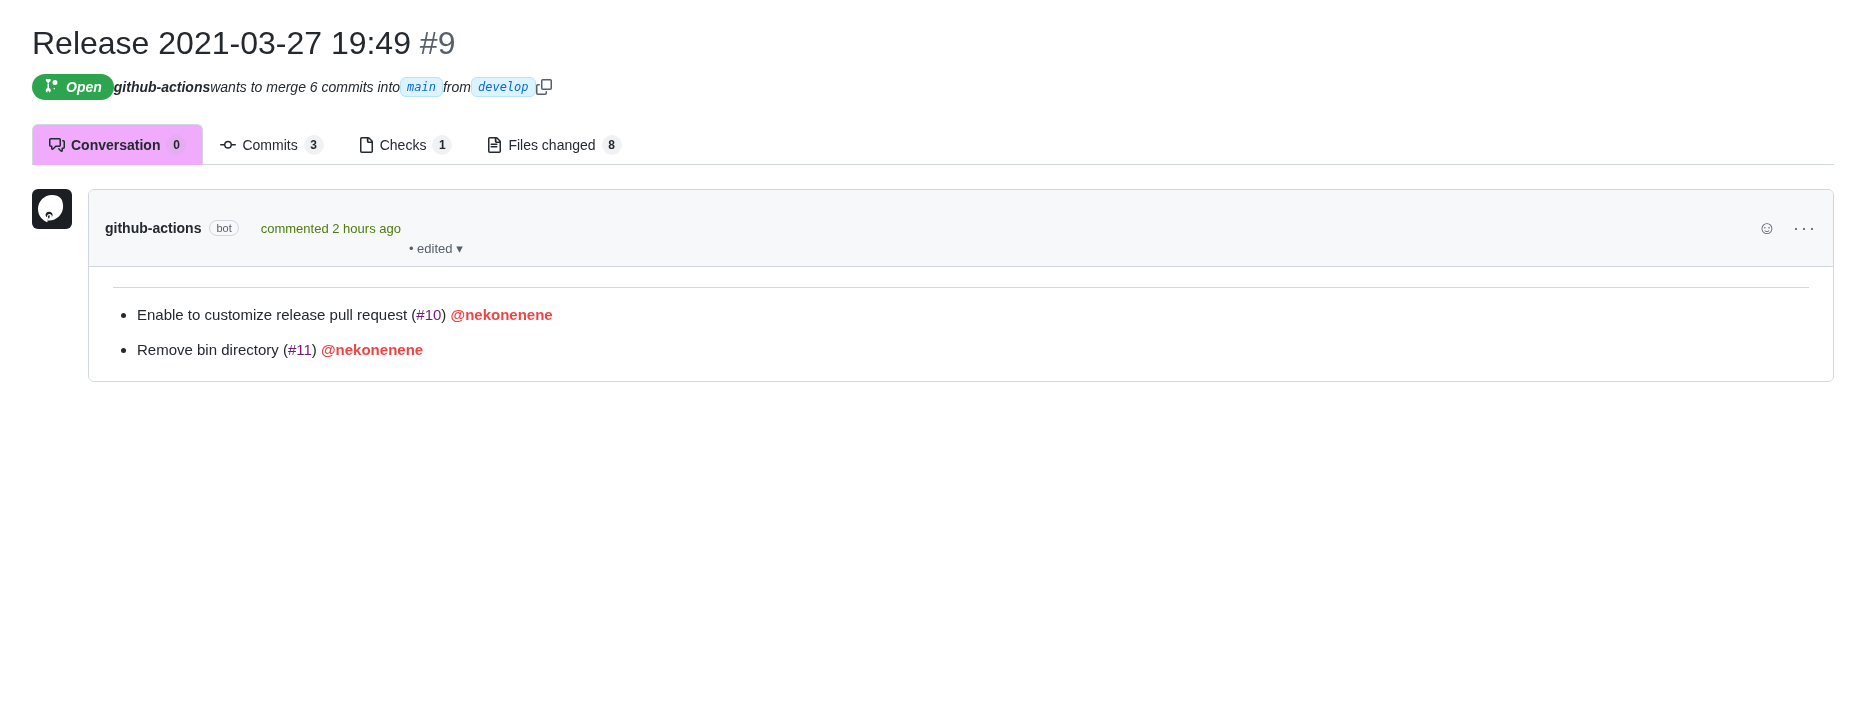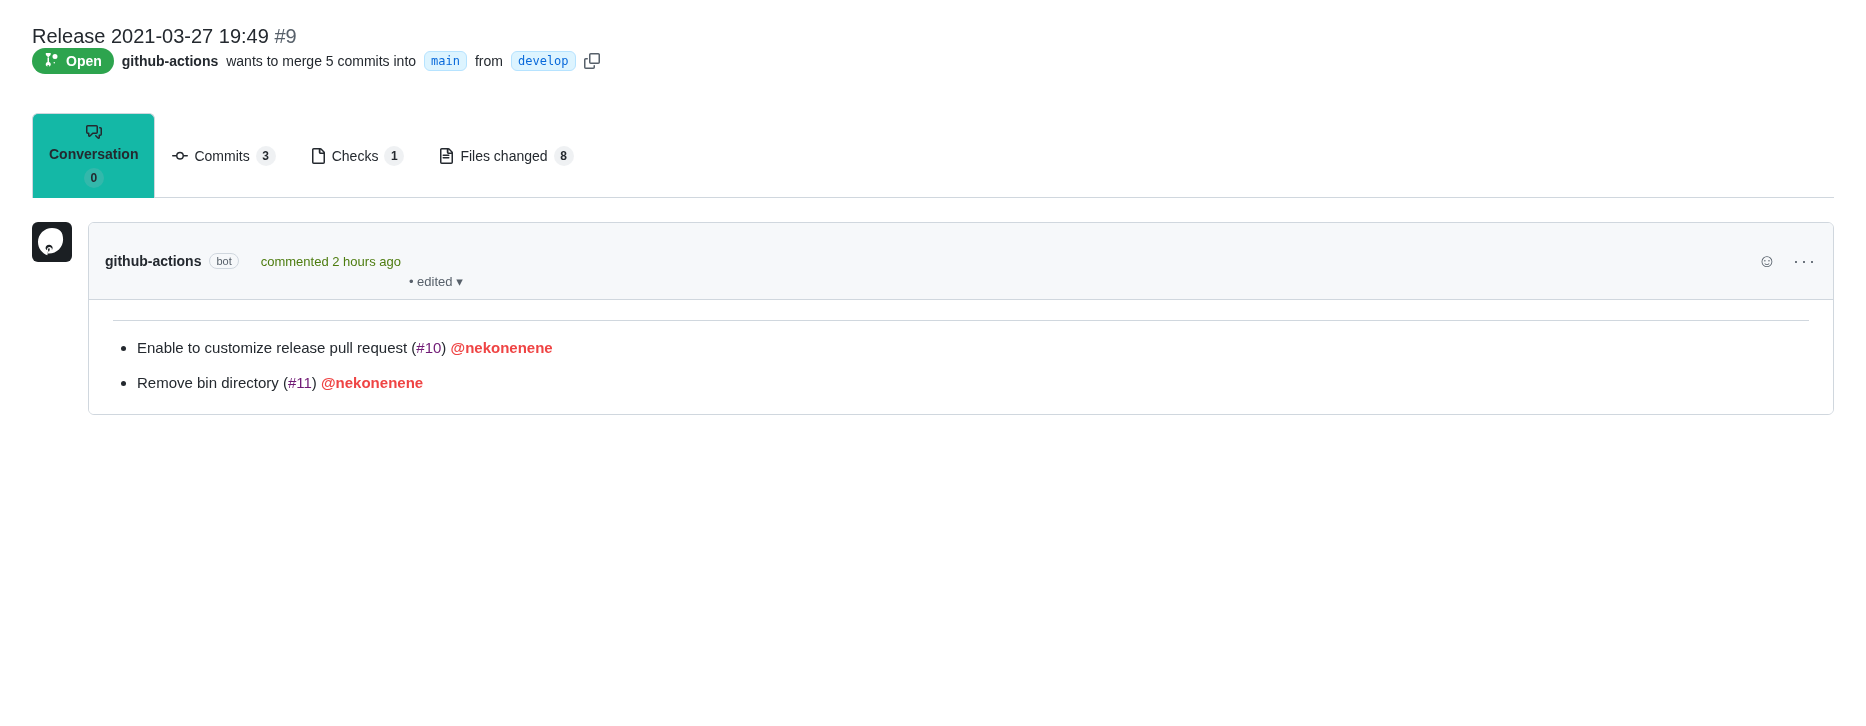--- a/index.html
+++ b/index.html
@@ -4,35 +4,36 @@
   <style>
     * { box-sizing: border-box; margin: 0; padding: 0; }
     body {
       font-family: -apple-system, BlinkMacSystemFont, "Segoe UI", Helvetica, Arial, sans-serif;
       background: #ffffff;
       color: #24292f;
       font-size: 14px;
       padding: 24px 32px;
     }
     .pr-title {
-      font-size: 20px;
+      font-size: 32px;
       font-weight: 400;
       color: #24292f;
+      margin-bottom: 12px;
       line-height: 1.2;
     }
     .pr-title .pr-number {
       color: #57606a;
     }
     .pr-subtitle {
       display: flex;
       align-items: center;
-      gap: 8px;
-      margin-bottom: 39px;
-      font-size: 14px;
-      color: #24292f;
+      margin-bottom: 24px;
+      font-size: 14px;
+      color: #24292f;
+      font-style: italic;
     }
     .status-badge {
       display: inline-flex;
       align-items: center;
       gap: 6px;
       background: #2da44e;
       color: white;
       border-radius: 20px;
       padding: 5px 12px;
       font-size: 14px;
@@ -70,25 +71,24 @@
       font-size: 14px;
       color: #24292f;
       cursor: pointer;
       border: 1px solid transparent;
       border-bottom: none;
       border-radius: 6px 6px 0 0;
       margin-bottom: -1px;
       white-space: nowrap;
     }
     .tab.active {
-      background: #14b8a6;
+      background: #f0abfc;
       border-color: #d0d7de;
       border-bottom-color: #ffffff;
       font-weight: 600;
-      flex-direction: column;
     }
     .tab-badge {
       display: inline-flex;
       align-items: center;
       justify-content: center;
       background: #afb8c133;
       border-radius: 20px;
       padding: 0 6px;
       font-size: 12px;
       font-weight: 600;
@@ -229,21 +229,21 @@
 </h1>
 
 <div class="pr-subtitle">
   <span class="status-badge">
     <svg width="16" height="16" viewBox="0 0 16 16" fill="white">
       <path d="M5 3.254V3.25v.005a.75.75 0 1 1 0-.005zm0 0V9.01a2.5 2.5 0 1 1-1.5 0V3.254a2.5 2.5 0 1 1 1.5 0zm5.25 5.8a.75.75 0 0 0 0 1.5h.011a.75.75 0 0 0 0-1.5H10.25zm3.25-5.554a2.5 2.5 0 0 0-2.5-2.5h-.012a2.5 2.5 0 0 0 0 5h.012a2.5 2.5 0 0 0 2.5-2.5zM4.25 12a1 1 0 1 0 0 2 1 1 0 0 0 0-2zM3.25 3.5a1 1 0 1 0 2 0 1 1 0 0 0-2 0z"></path>
     </svg>
     <span>Open</span>
   </span>
   <span style="font-weight:600;">github-actions</span>
-  <span>wants to merge 5 commits into</span>
+  <span>wants to merge 6 commits into</span>
   <span class="branch-tag">main</span>
   <span>from</span>
   <span class="branch-tag">develop</span>
   <span class="copy-icon">
     <svg width="16" height="16" viewBox="0 0 16 16" fill="#57606a">
       <path d="M0 6.75C0 5.784.784 5 1.75 5h1.5a.75.75 0 0 1 0 1.5h-1.5a.25.25 0 0 0-.25.25v7.5c0 .138.112.25.25.25h7.5a.25.25 0 0 0 .25-.25v-1.5a.75.75 0 0 1 1.5 0v1.5A1.75 1.75 0 0 1 9.25 16h-7.5A1.75 1.75 0 0 1 0 14.25Z"></path>
         <path d="M5 1.75C5 .784 5.784 0 6.75 0h7.5C15.216 0 16 .784 16 1.75v7.5A1.75 1.75 0 0 1 14.25 11h-7.5A1.75 1.75 0 0 1 5 9.25Zm1.75-.25a.25.25 0 0 0-.25.25v7.5c0 .138.112.25.25.25h7.5a.25.25 0 0 0 .25-.25v-7.5a.25.25 0 0 0-.25-.25Z"></path>
     </svg>
   </span>
 </div>

